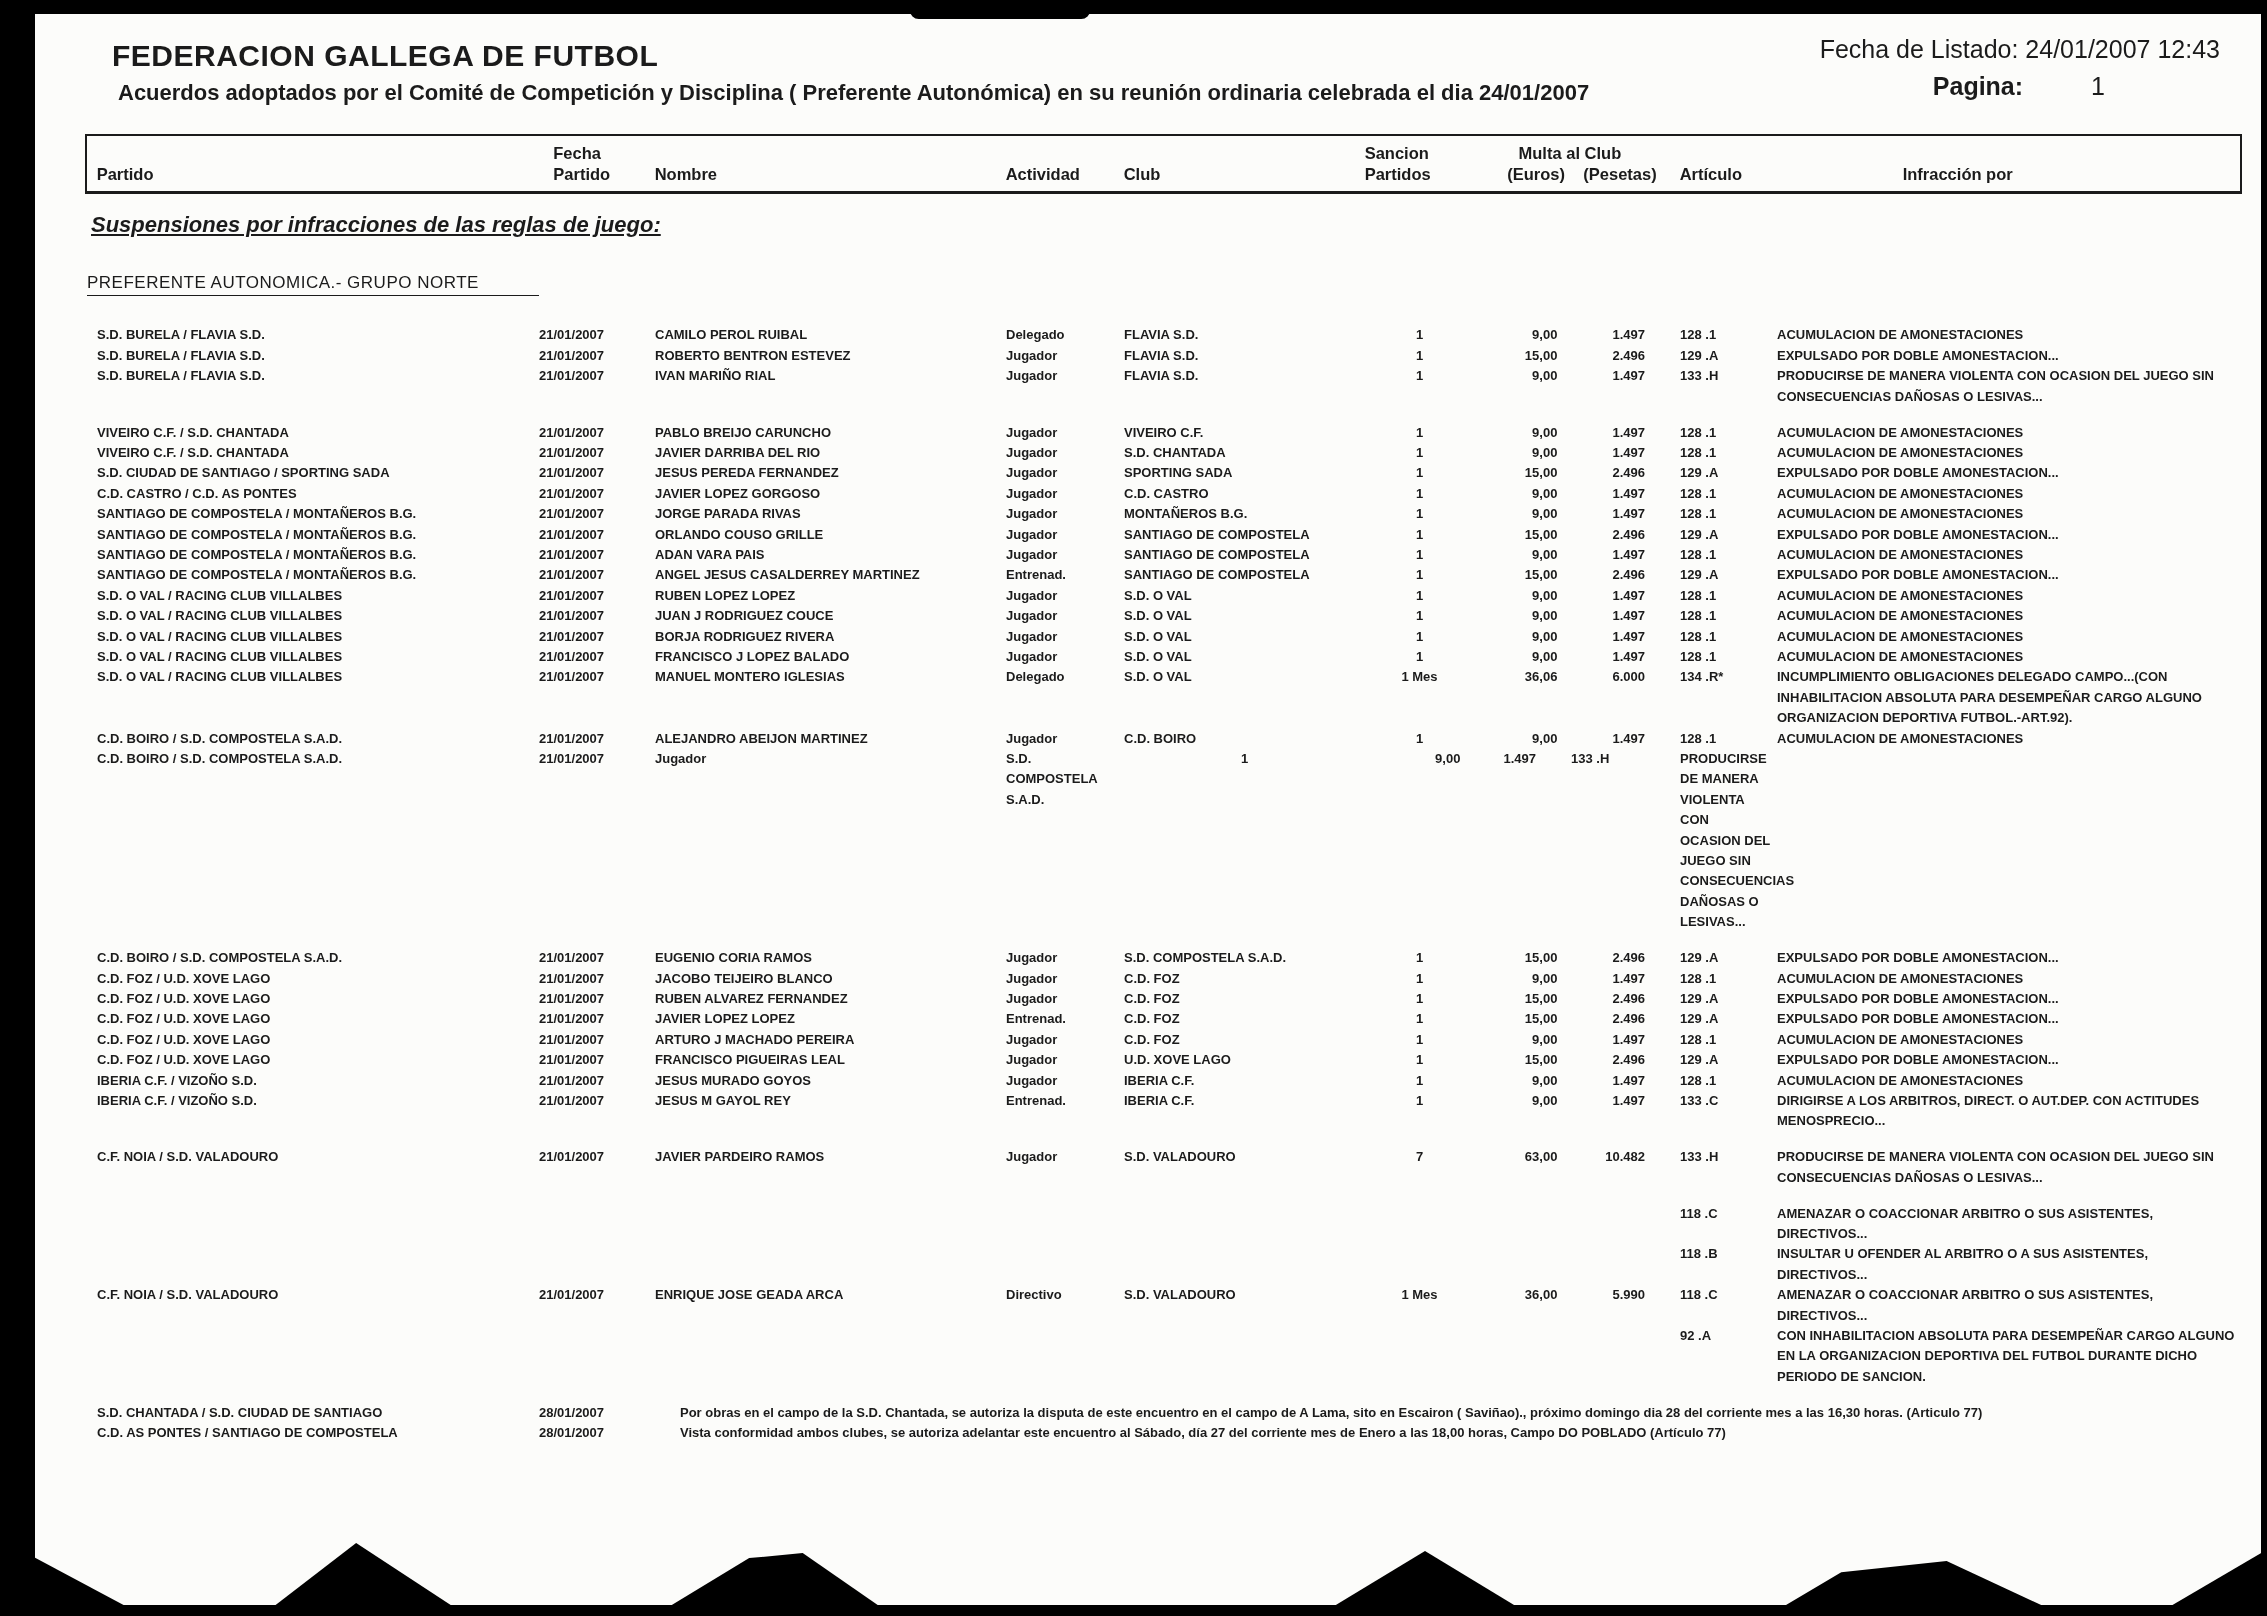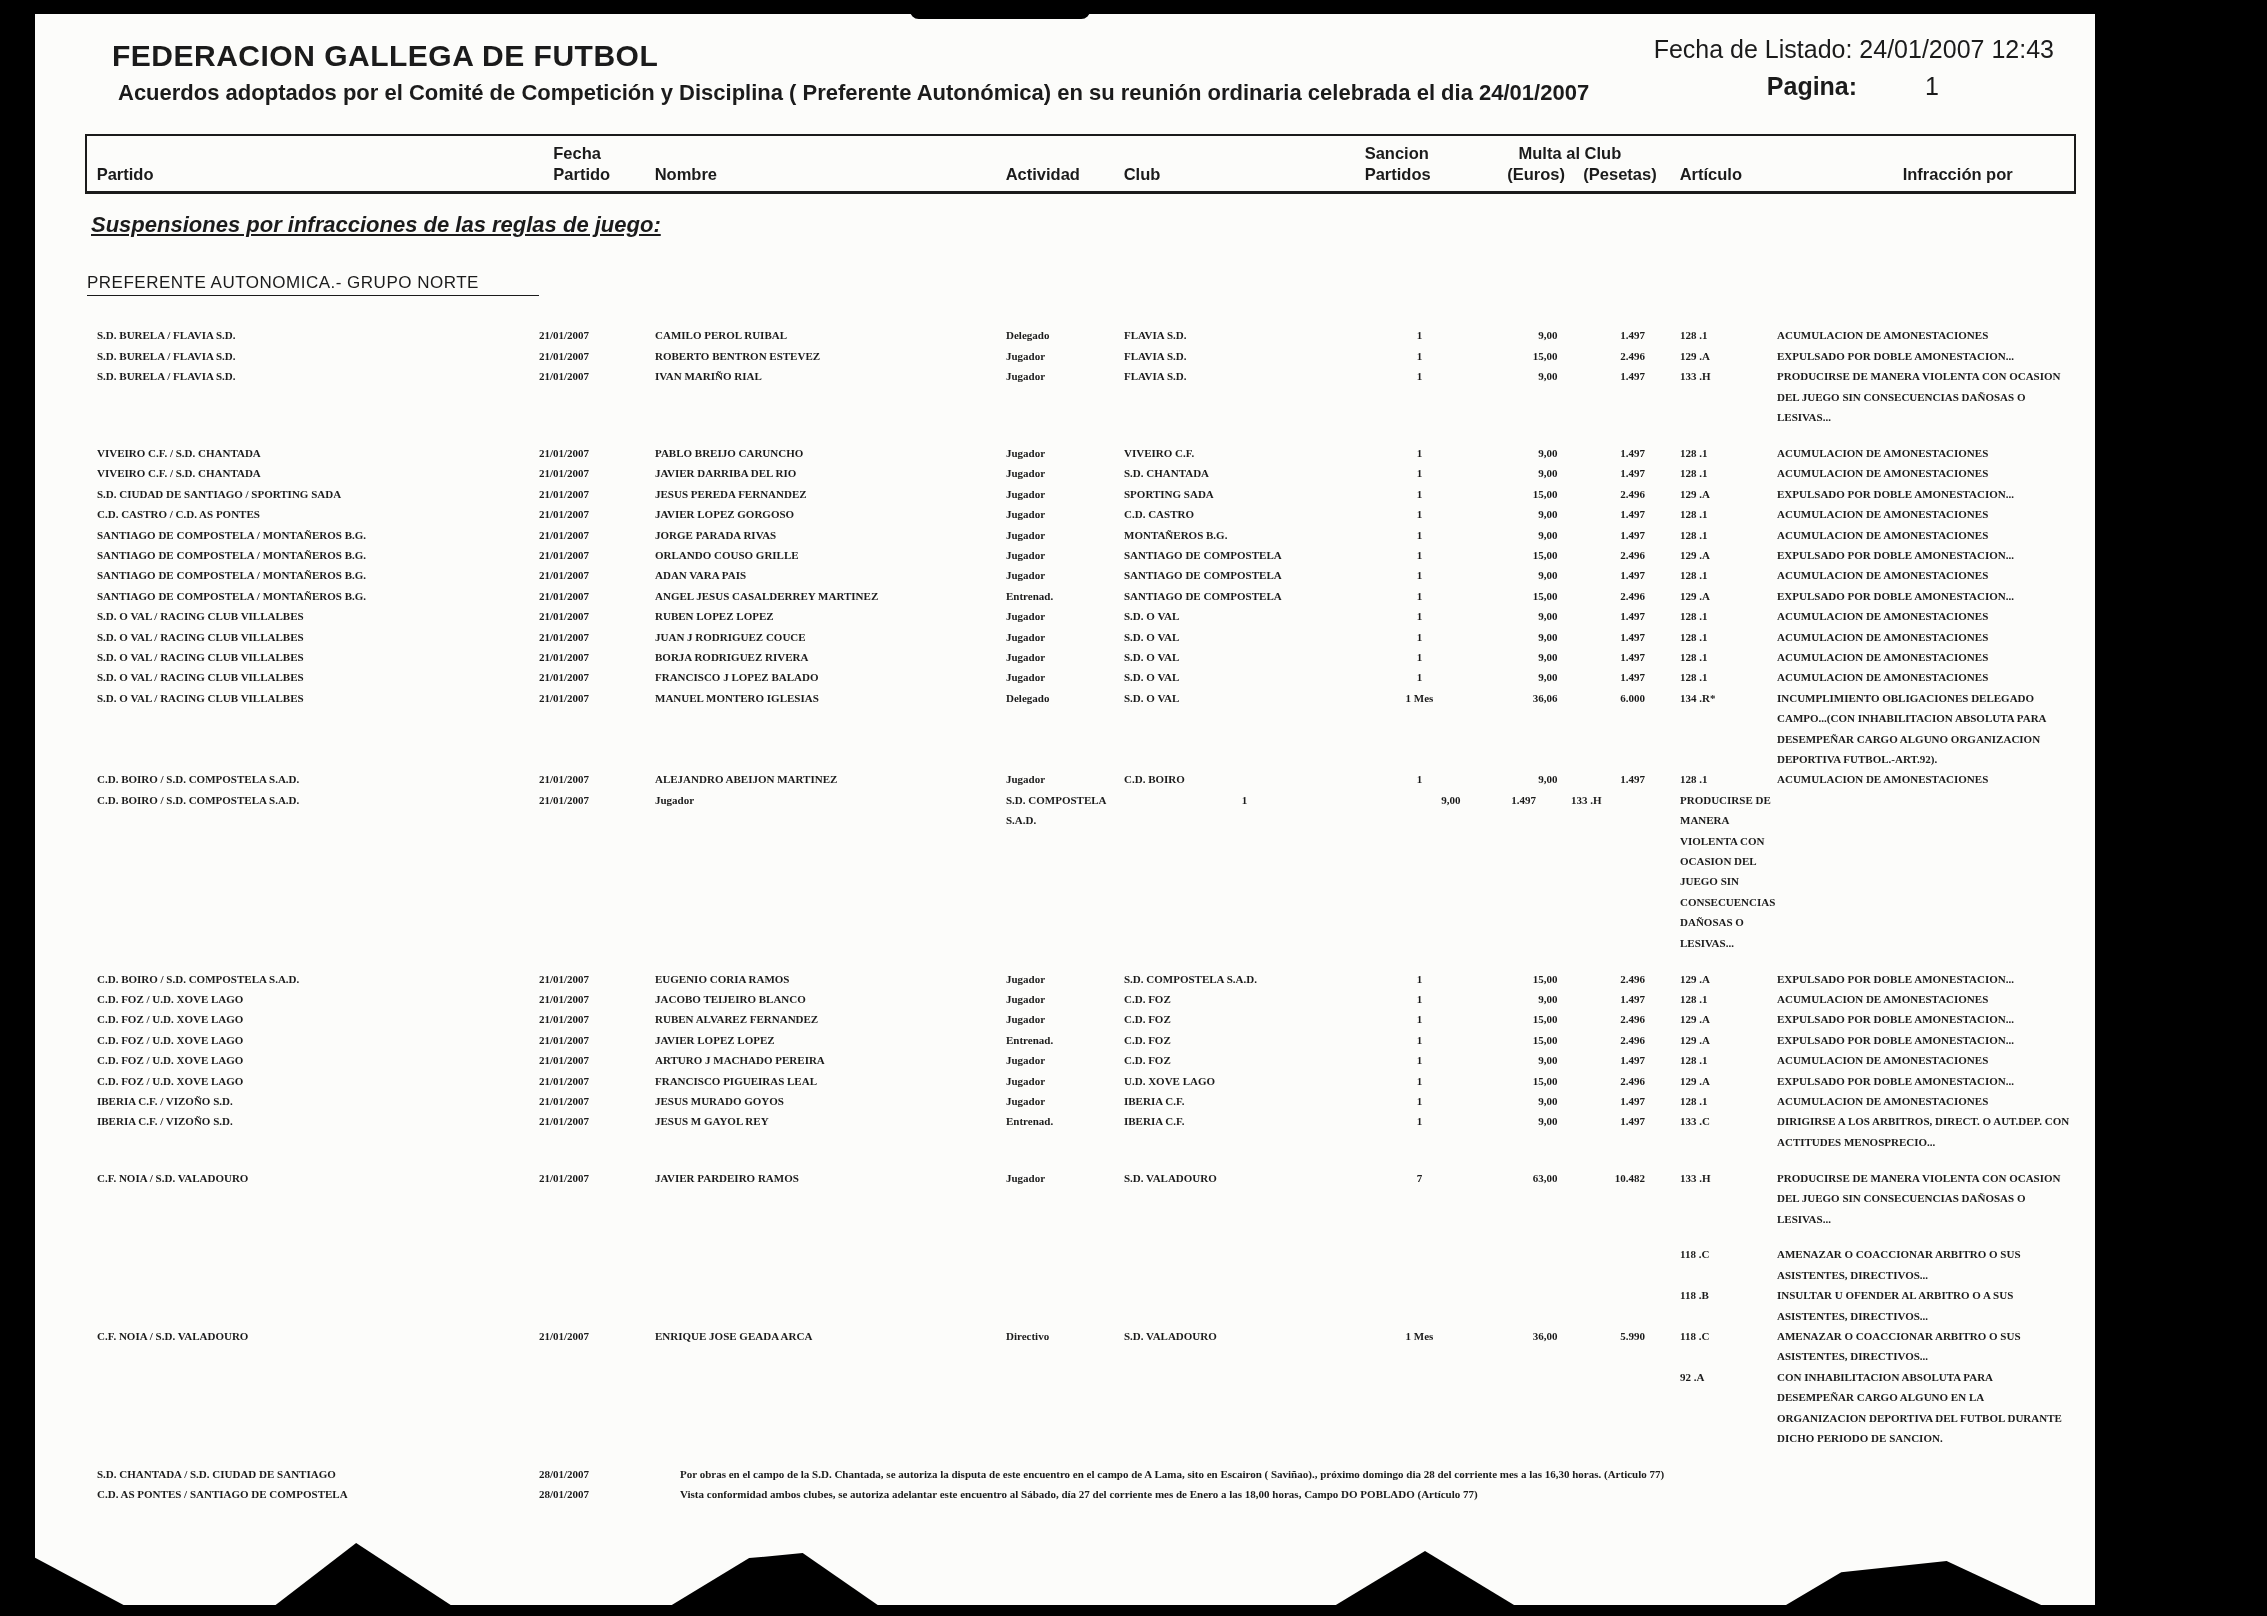--- a/index.html
+++ b/index.html
@@ -1,18 +1,18 @@
 <!DOCTYPE html>
 <html><head>
 <meta charset="utf-8">
 <style>
   html,body{margin:0;padding:0;background:#000;}
   body{position:relative;width:2268px;height:1617px;overflow:hidden;
        font-family:"Liberation Sans","DejaVu Sans",sans-serif;}
-  .page{position:absolute;left:35px;top:13.6px;width:2060px;height:1603px;
+  .page{position:absolute;left:35px;top:13.6px;width:2226px;height:1603px;
         background:#fcfcfa;color:#1b1b1b;}
   
   .topbar{position:relative;height:120px;}
   .doc-title{position:absolute;left:77px;top:25px;font-size:30px;font-weight:bold;letter-spacing:0.5px;}
   .doc-subtitle{position:absolute;left:83px;top:66px;font-size:22px;font-weight:bold;}
   .meta{position:absolute;right:41px;top:21.3px;font-size:25px;text-align:right;}
   .meta-line2{display:flex;justify-content:flex-end;gap:68px;margin-top:7.8px;margin-right:115px;}
   .meta-label{font-weight:bold;}
   
   .hbox{margin:0 19.4px 0 50px;border:2.9px solid #1b1b1b;border-bottom:3.9px solid #1b1b1b;
@@ -28,21 +28,21 @@
   .h-infraccion{padding-left:126px;}
   
   .sec-susp{margin:17.5px 0 0 56px;font-size:22px;font-weight:bold;font-style:italic;
             text-decoration:underline;}
   .sec-grupo-wrap{margin:35px 0 0 52px;}
   .sec-grupo{display:inline-block;border-bottom:1.9px solid #1b1b1b;padding:0 60px 2.9px 0;
              font-size:17px;letter-spacing:0.5px;}
   
   .rows{margin:29px 19.4px 0 62px;}
   .trow{display:grid;grid-template-columns:442px 116px 351px 118px 241px 109px 97px 109px 97px 1fr;
-        font-size:11px;font-weight:bold;line-height:20.4px;font-family:Liberation Serif, serif;}
+        font-size:13px;font-weight:bold;line-height:20.4px;}
   .trow.new-group{margin-top:15.5px;}
   .cell{min-height:1px;}
   .c-sancion{text-align:center;}
   .c-euros{text-align:right;padding-right:13.6px;}
   .c-pesetas{text-align:right;padding-right:35px;}
   .c-infraccion{padding-right:5.8px;}
   .c-note{display:none;}
   .row-note .c-note{display:block;grid-column:3 / -1;text-indent:25px;padding-right:11.6px;}
   
   .artifact{position:absolute;background:#000;}

